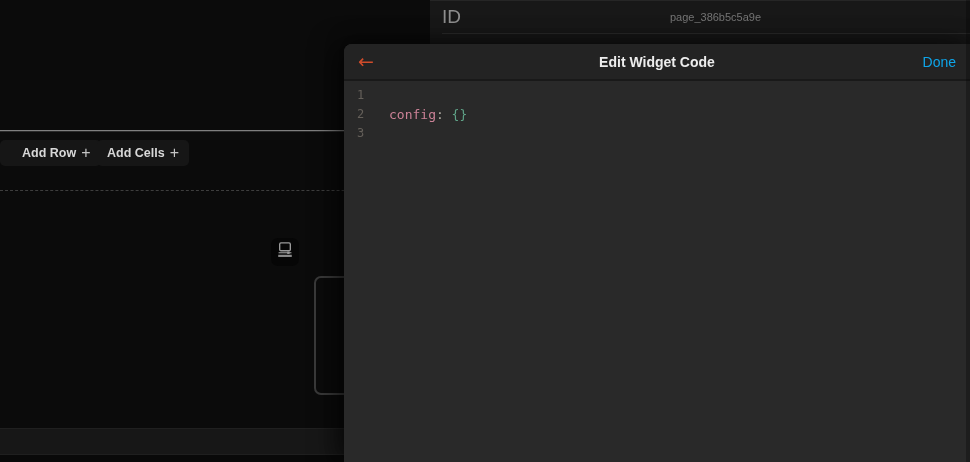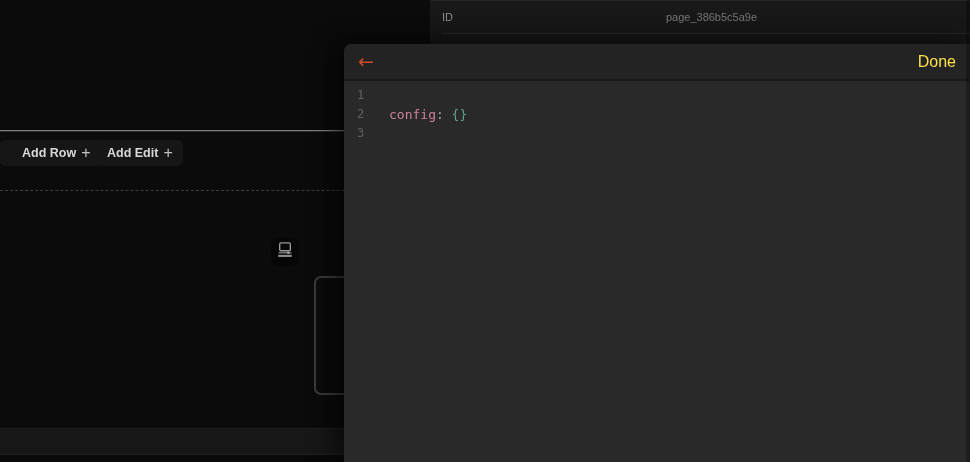--- a/index.html
+++ b/index.html
@@ -16,21 +16,21 @@
   #props-panel {
     left: 430px; top: 0; width: 540px; height: 44px;
     background: #181818;
     border-top: 1px solid #262626;
   }
   #id-row {
     display: flex; align-items: center;
     height: 33px; margin-left: 12px;
     border-bottom: 1px solid #2b2b2b;
   }
-  #id-row .label { color: #8e8e8e; font-size: 11px; }
+  #id-row .label { color: #8e8e8e; font-size: 19px; }
   #id-row .value { flex: 1; text-align: center; color: #757575; font-size: 11px; }
 
   
   #canvas-topline { left: 0; top: 130px; width: 430px; height: 2px; background: #7f7f7f; border-bottom: 1px solid #2a2a2a; }
   .add-btn {
     position: absolute; top: 140px; height: 26px;
     background: #161616; border: none; border-radius: 5px;
     color: #d8d8d8; font-weight: bold; font-size: 12.5px;
     font-family: "Liberation Sans", sans-serif;
     display: flex; align-items: center; padding: 0 10px; gap: 5px;
@@ -78,21 +78,21 @@
     font-family: "DejaVu Sans", sans-serif;
     z-index: 2; padding: 0;
   }
   #modal-title {
     position: absolute; left: 0; right: 0; text-align: center;
     color: #ededed; font-weight: bold; font-size: 14px;
     pointer-events: none;
   }
   #done-btn {
     margin-left: auto; background: none; border: none; cursor: pointer;
-    color: #fde047; font-size: 16px; z-index: 2;
+    color: #0ea5e9; font-size: 14px; z-index: 2;
     font-family: "Liberation Sans", sans-serif;
   }
 
   
   #code-editor {
     padding-top: 5px;
     font-family: "DejaVu Sans Mono", monospace;
     font-size: 13px;
     cursor: text;
   }
@@ -118,21 +118,21 @@
 </div>
 
 <div class="abs" id="canvas-topline"></div>
 
 <button class="add-btn" id="add-row-btn">
   <span>Add Row</span>
   <span class="plus">+</span>
 </button>
 
 <button class="add-btn" id="add-cells-btn">
-  <span>Add Edit</span>
+  <span>Add Cells</span>
   <span class="plus">+</span>
 </button>
 
 <div class="abs" id="canvas-dashed"></div>
 
 <div class="abs" id="monitor-tile">
   <span>
     <svg width="22" height="22" viewBox="0 0 24 24" fill="none">
       <rect x="6.2" y="4.2" width="11.6" height="8.6" rx="1.4" stroke="#9a9a9a" stroke-width="1.5"></rect>
       <line x1="5" y1="15" x2="19" y2="15" stroke="#9a9a9a" stroke-width="1.2"></line>
@@ -143,20 +143,21 @@
 </div>
 
 <div class="abs" id="widget-cell"></div>
 
 <div class="abs" id="bottom-band"></div>
 <div class="abs" id="bottom-strip"></div>
 
 <div class="abs" id="modal">
   <div id="modal-header">
     <button id="back-btn">←</button>
+    <div id="modal-title">Edit Widget Code</div>
     <button id="done-btn">Done</button>
   </div>
 
   <div id="code-editor">
     <div class="code-line">
       <span class="ln">1</span>
     </div>
     <div class="code-line">
       <span class="ln">2</span>
       <span class="code"><span class="tok-key">config</span><span class="tok-punct">:</span><span class="tok-brace"> {}</span></span>

